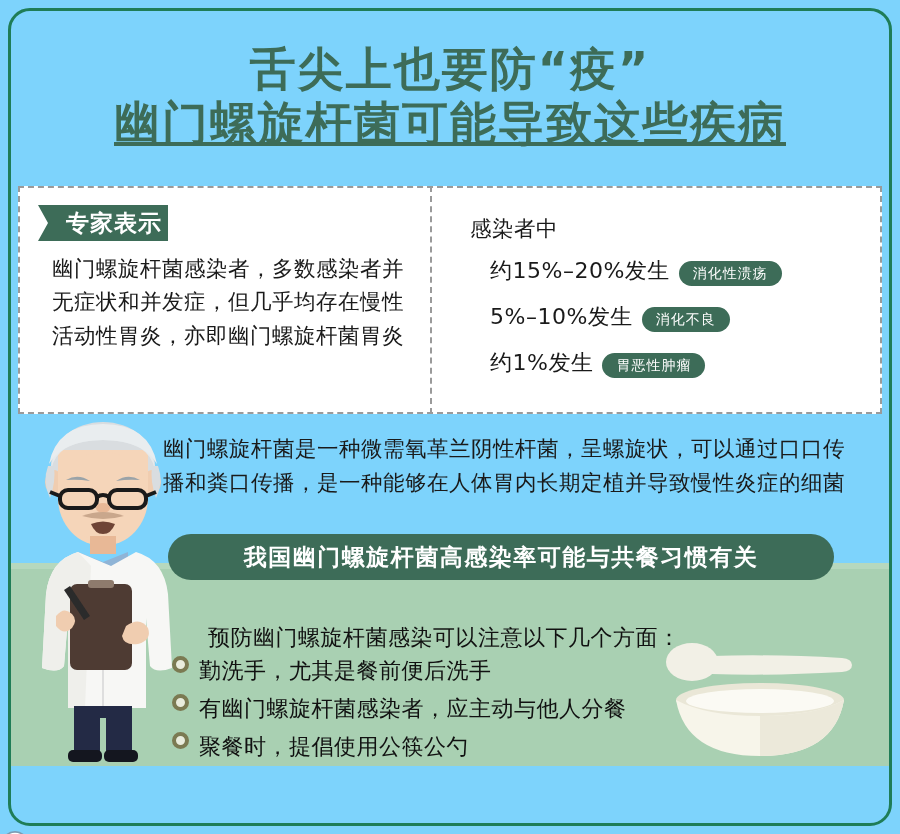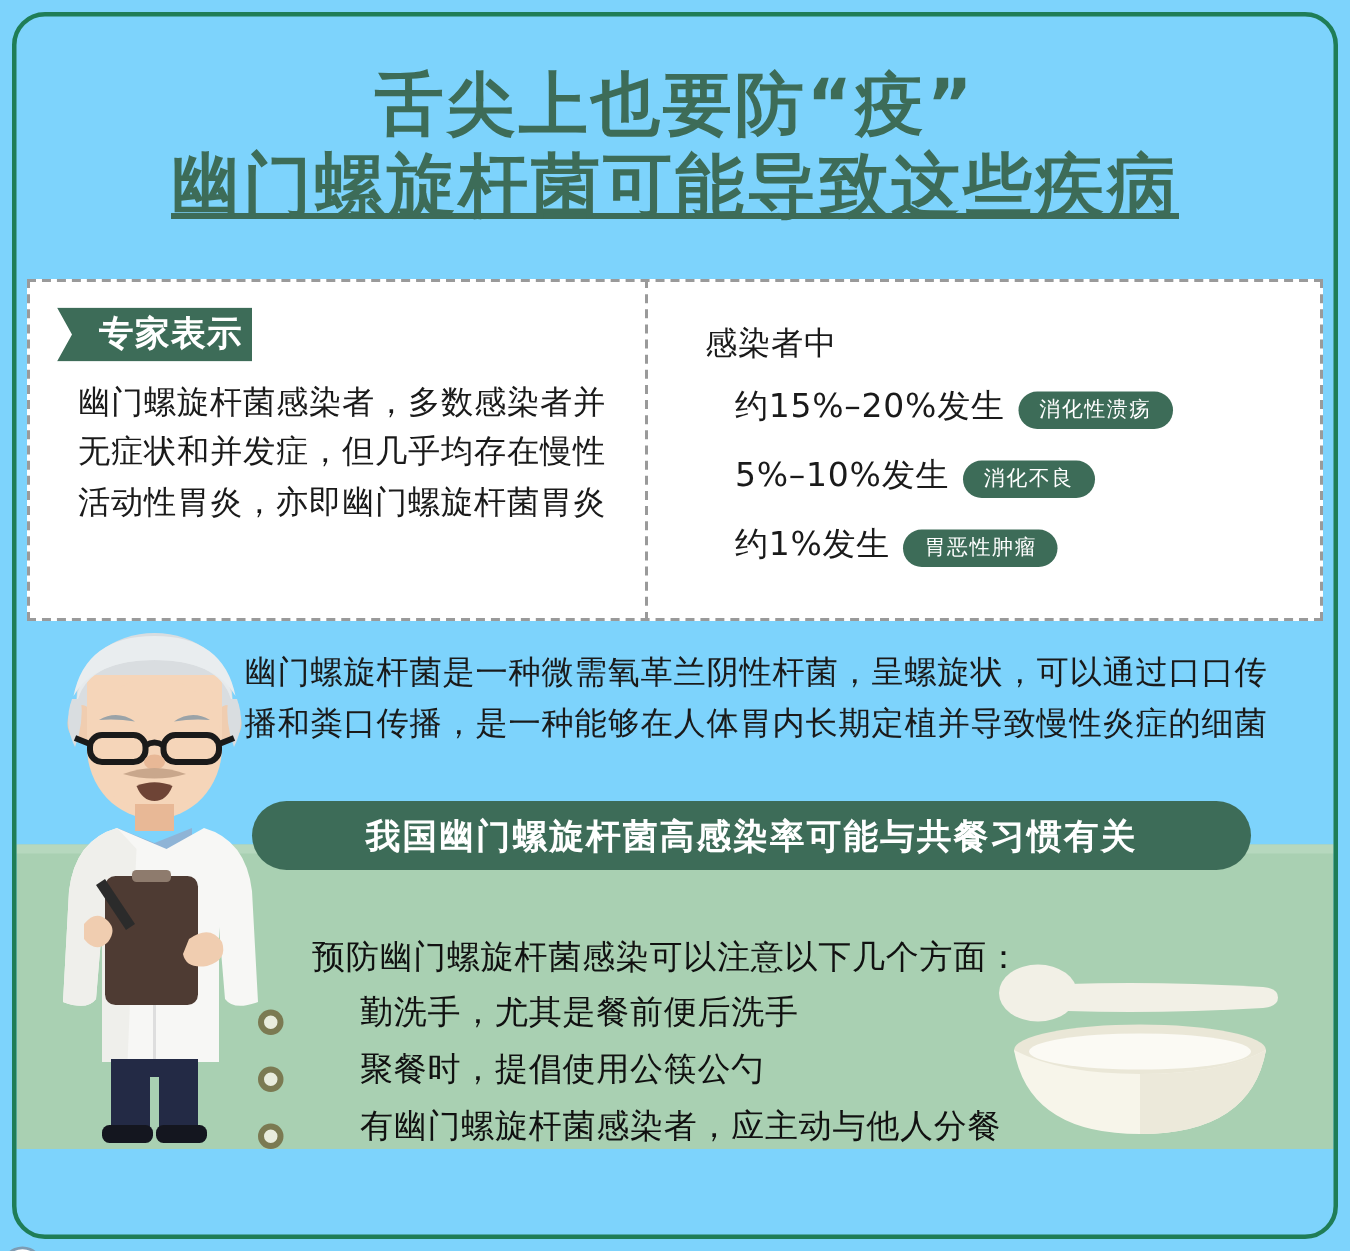--- a/index.html
+++ b/index.html
@@ -183,24 +183,23 @@
     white-space:nowrap;
   }
   .prev-list{
     position:absolute;
     left:172px;top:656px;
     z-index:14;
     margin:0;padding:0;list-style:none;
   }
   .prev-list li{
     display:flex;
-    align-items:flex-end;
+    align-items:flex-start;
     height:34px;
     margin-bottom:4px;
-    gap:41px;
   }
   .bullet{
     width:17px;height:17px;
     border-radius:50%;
     border:4px solid #7b7a52;
     background:#e9ecdd;
     box-sizing:border-box;
     flex:0 0 auto;
     margin-right:10px;
   }
@@ -341,25 +340,25 @@
   <div class="hl-banner">我国幽门螺旋杆菌高感染率可能与共餐习惯有关</div>
 
   <div class="prev-head">预防幽门螺旋杆菌感染可以注意以下几个方面：</div>
   <ul class="prev-list">
     <li>
       <span class="bullet"></span>
       <span class="prev-item-text">勤洗手，尤其是餐前便后洗手</span>
     </li>
     <li>
       <span class="bullet"></span>
-      <span class="prev-item-text">聚餐时，提倡使用公筷公勺</span>
+      <span class="prev-item-text">有幽门螺旋杆菌感染者，应主动与他人分餐</span>
     </li>
     <li>
       <span class="bullet"></span>
-      <span class="prev-item-text">有幽门螺旋杆菌感染者，应主动与他人分餐</span>
+      <span class="prev-item-text">聚餐时，提倡使用公筷公勺</span>
     </li>
   </ul>
 
   <svg class="bowl-art" viewBox="0 0 220 126">
 
     <ellipse cx="42" cy="22" rx="26" ry="19" fill="#f2f0e6"></ellipse>
     <path d="M62 16 q60 -2 130 2 q10 1 10 7 q0 6 -10 7 q-70 4 -130 2z" fill="#f2f0e6"></path>
 
     <ellipse cx="110" cy="60" rx="84" ry="17" fill="#eae7d7"></ellipse>
     <ellipse cx="110" cy="61" rx="74" ry="12" fill="#fbfaf4"></ellipse>

